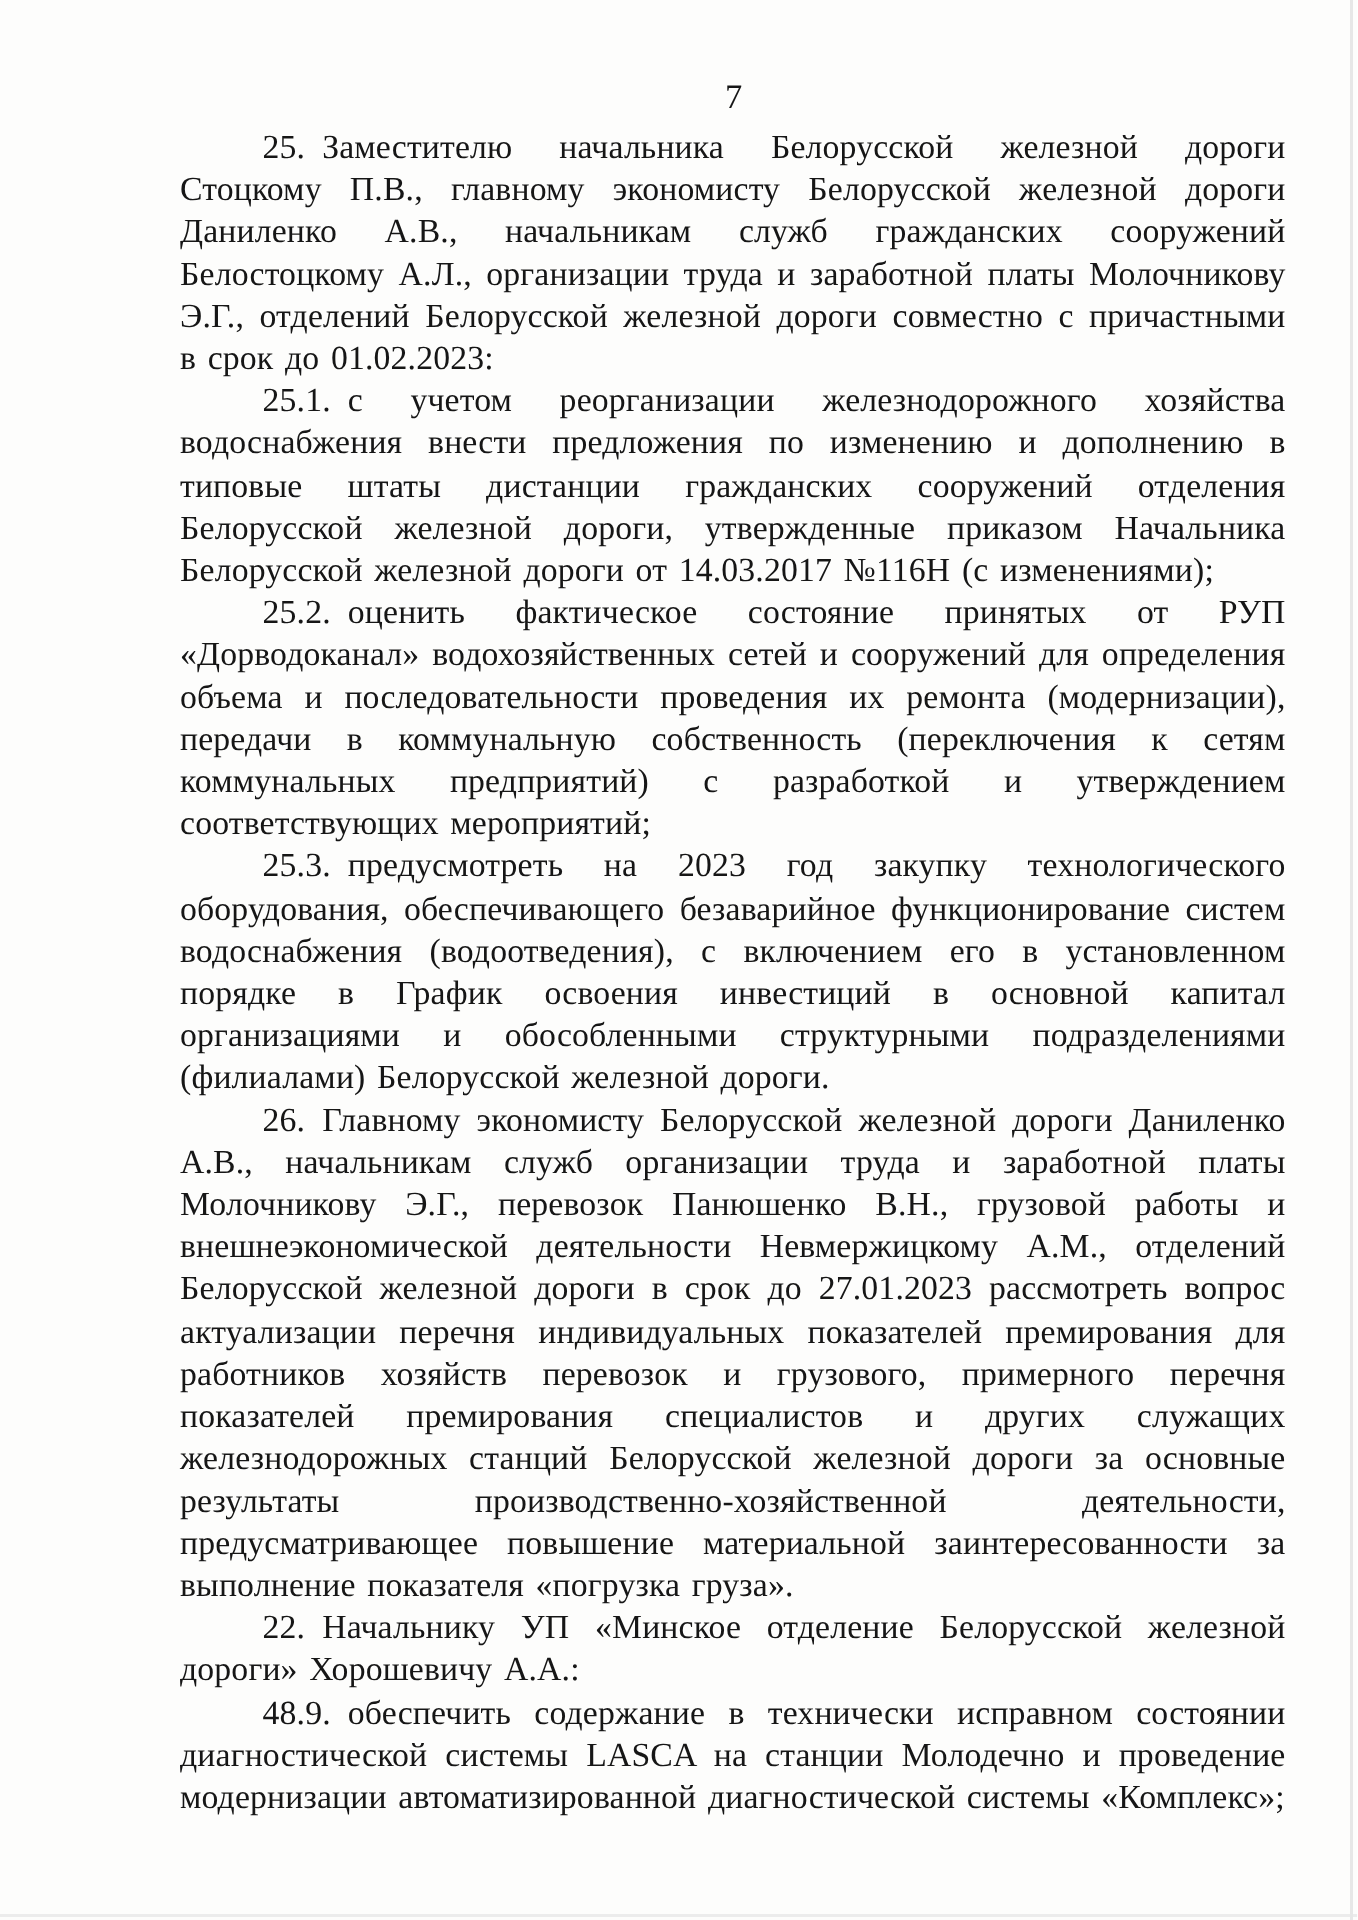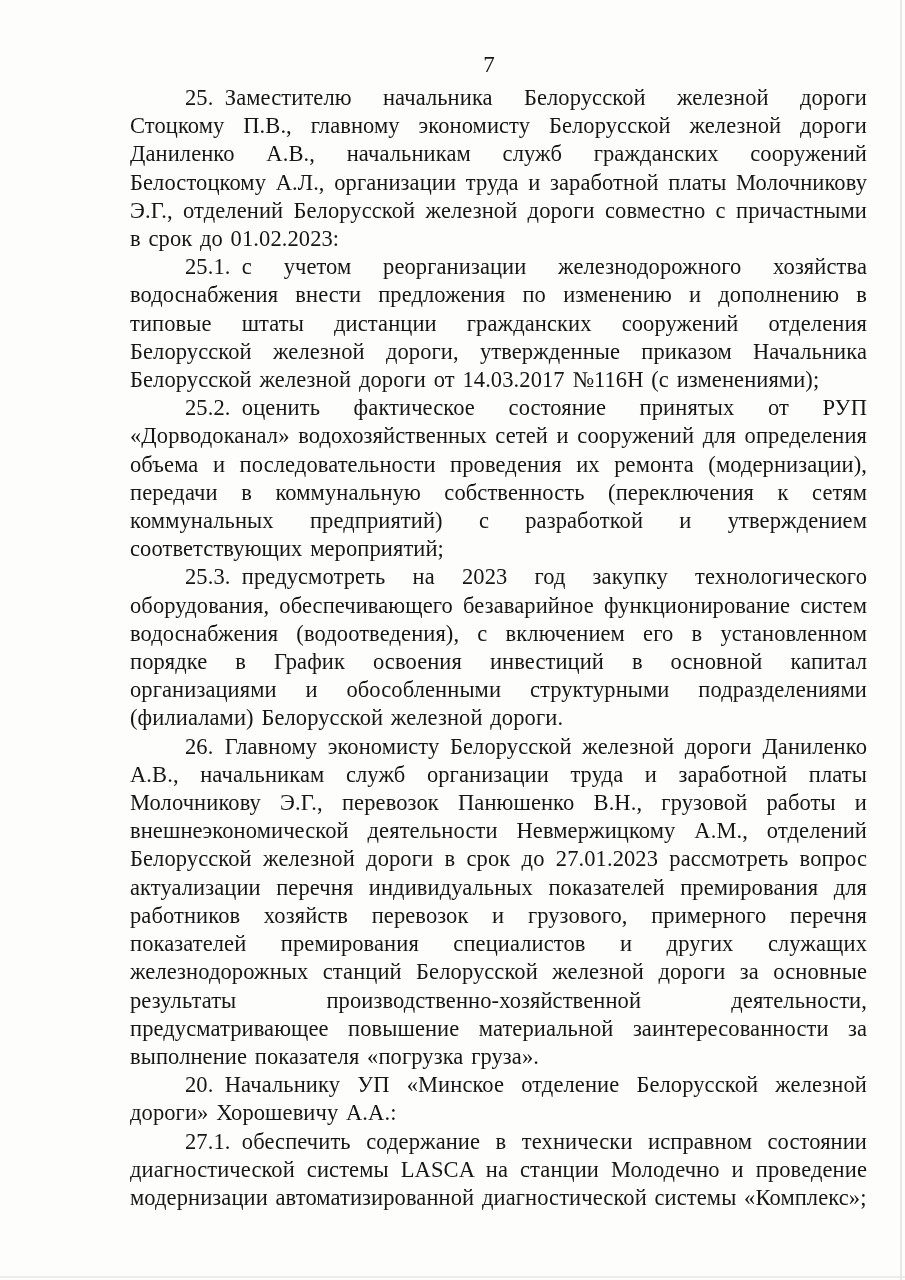--- a/index.html
+++ b/index.html
@@ -42,21 +42,21 @@
     top: 52px;
     left: 120px;
     width: 738px;
     text-align: center;
     font-size: 23px;
     line-height: 26px;
   }
   .body-text {
     position: absolute;
     top: 84px;
-    left: 130px;
+    left: 120px;
     width: 737px;
   }
   .body-text p {
     margin: 0;
     font-size: 22.5px;
     line-height: 28.2px;
     text-align: justify;
     text-align-last: left;
     text-indent: 55px;
     word-spacing: 2px;
@@ -68,16 +68,16 @@
 
 <div class="page">
   <div class="page-number">7</div>
 
   <div class="body-text">
     <p>25. Заместителю начальника Белорусской железной дороги Стоцкому П.В., главному экономисту Белорусской железной дороги Даниленко А.В., начальникам служб гражданских сооружений Белостоцкому А.Л., организации труда и заработной платы Молочникову Э.Г., отделений Белорусской железной дороги совместно с причастными в срок до 01.02.2023:</p>
     <p>25.1. с учетом реорганизации железнодорожного хозяйства водоснабжения внести предложения по изменению и дополнению в типовые штаты дистанции гражданских сооружений отделения Белорусской железной дороги, утвержденные приказом Начальника Белорусской железной дороги от 14.03.2017 №116Н (с изменениями);</p>
     <p>25.2. оценить фактическое состояние принятых от РУП «Дорводоканал» водохозяйственных сетей и сооружений для определения объема и последовательности проведения их ремонта (модернизации), передачи в коммунальную собственность (переключения к сетям коммунальных предприятий) с разработкой и утверждением соответствующих мероприятий;</p>
     <p>25.3. предусмотреть на 2023 год закупку технологического оборудования, обеспечивающего безаварийное функционирование систем водоснабжения (водоотведения), с включением его в установленном порядке в График освоения инвестиций в основной капитал организациями и обособленными структурными подразделениями (филиалами) Белорусской железной дороги.</p>
     <p>26. Главному экономисту Белорусской железной дороги Даниленко А.В., начальникам служб организации труда и заработной платы Молочникову Э.Г., перевозок Панюшенко В.Н., грузовой работы и внешнеэкономической деятельности Невмержицкому А.М., отделений Белорусской железной дороги в срок до 27.01.2023 рассмотреть вопрос актуализации перечня индивидуальных показателей премирования для работников хозяйств перевозок и грузового, примерного перечня показателей премирования специалистов и других служащих железнодорожных станций Белорусской железной дороги за основные результаты производственно-хозяйственной деятельности, предусматривающее повышение материальной заинтересованности за выполнение показателя «погрузка груза».</p>
-    <p>20. Начальнику УП «Минское отделение Белорусской железной дороги» Хорошевичу А.А.:</p>
-    <p>27.1. обеспечить содержание в технически исправном состоянии диагностической системы LASCA на станции Молодечно и проведение модернизации автоматизированной диагностической системы «Комплекс»;</p>
+    <p>22. Начальнику УП «Минское отделение Белорусской железной дороги» Хорошевичу А.А.:</p>
+    <p>48.9. обеспечить содержание в технически исправном состоянии диагностической системы LASCA на станции Молодечно и проведение модернизации автоматизированной диагностической системы «Комплекс»;</p>
   </div>
 </div>
 
 </body></html>

